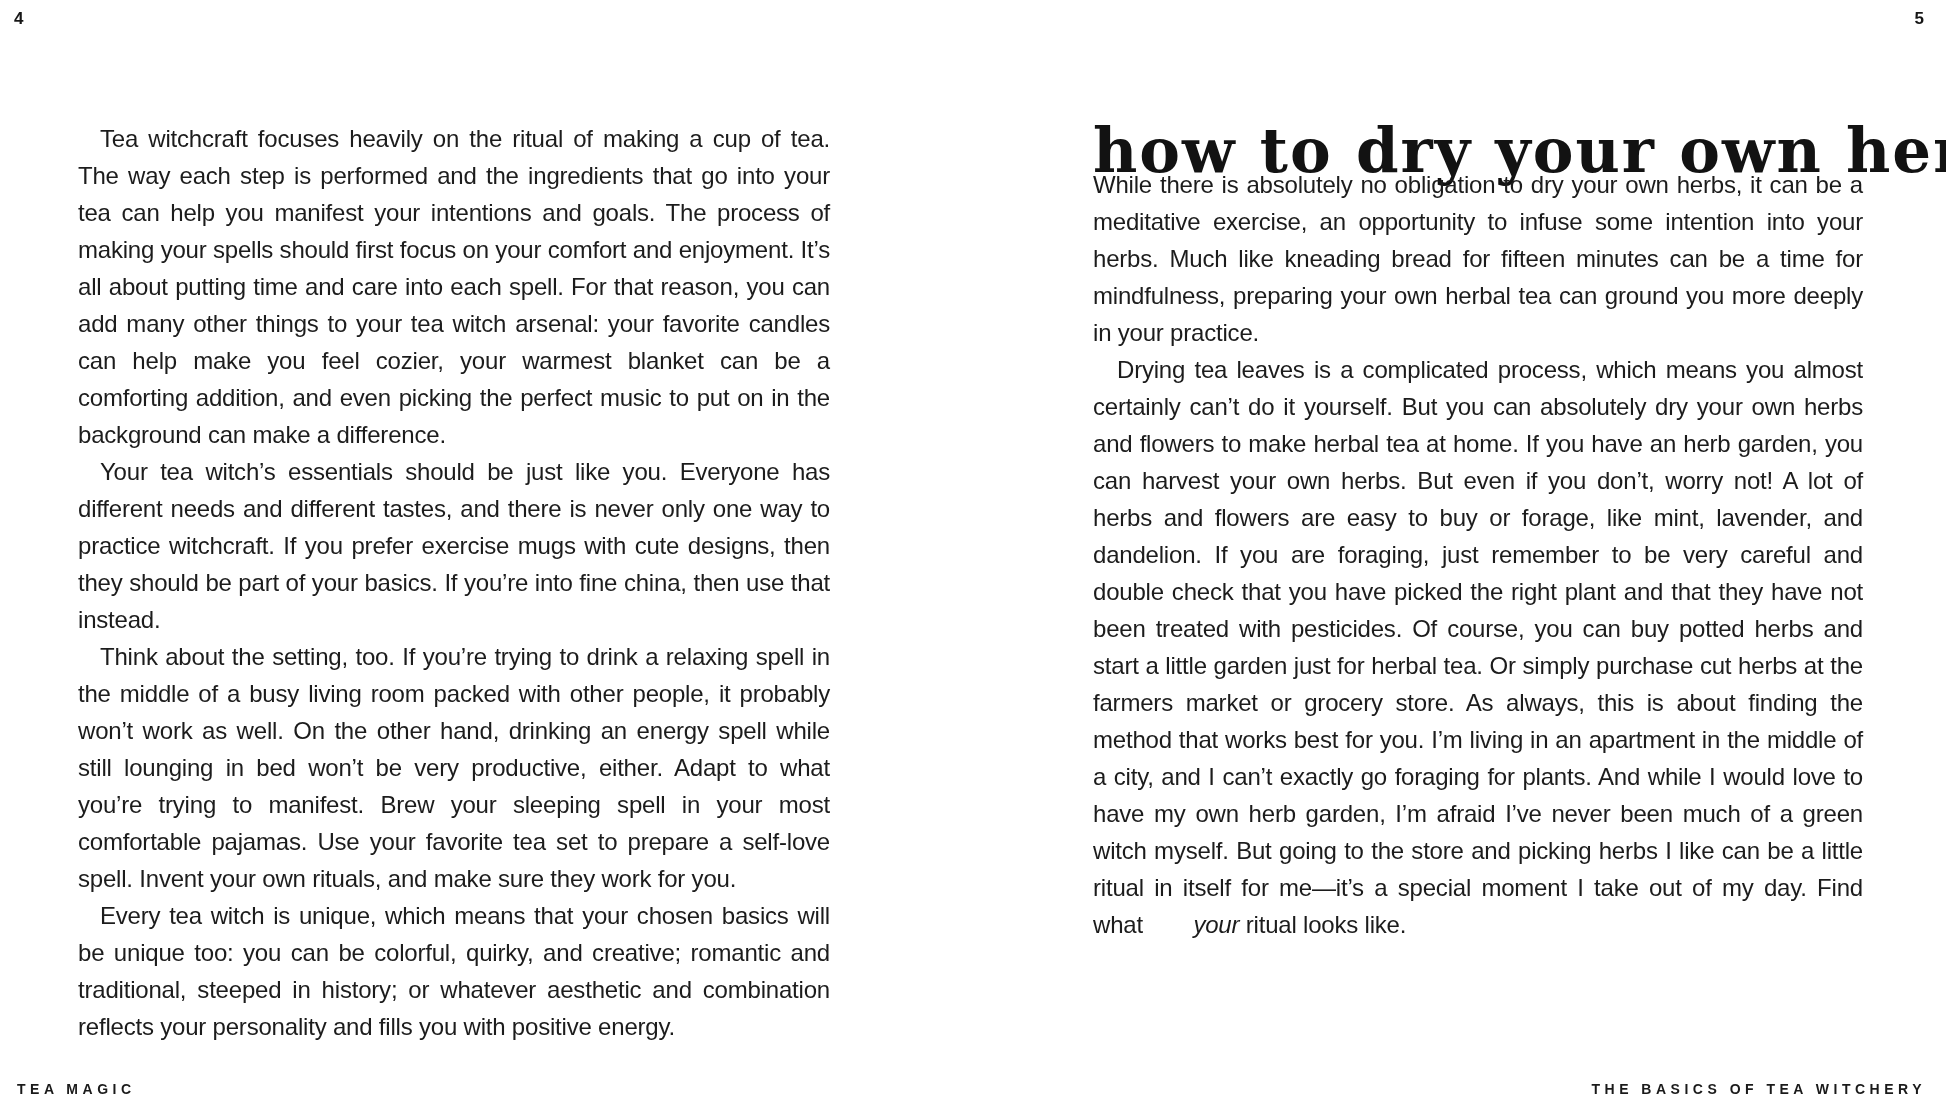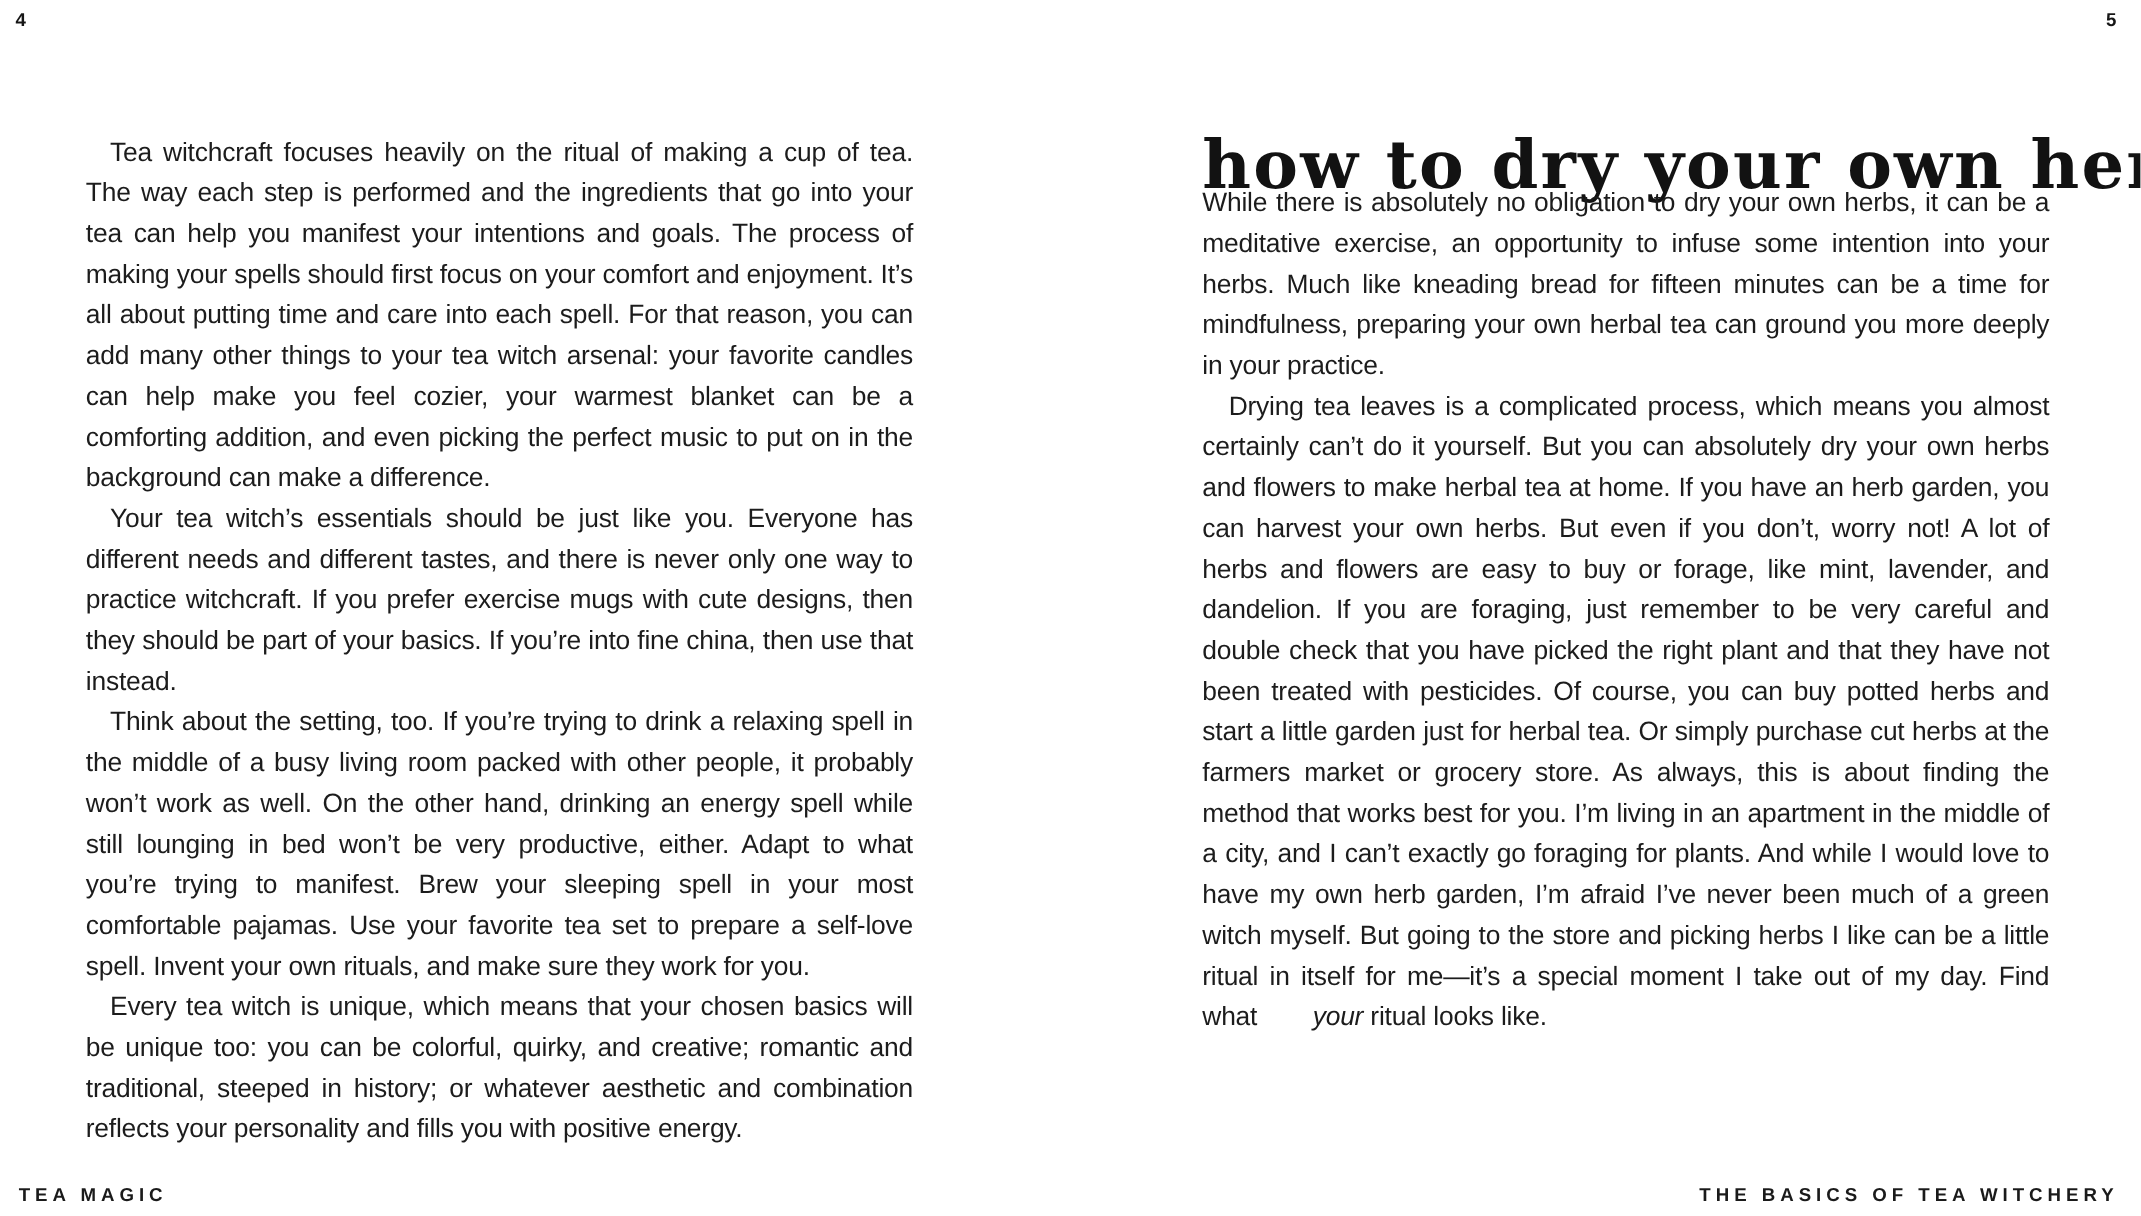--- a/index.html
+++ b/index.html
@@ -75,21 +75,21 @@
     font-size: 61px;
     line-height: 1.1;
     letter-spacing: 2px;
     color: #121212;
     white-space: nowrap;
   }
 
   .running-footer {
     position: absolute;
     bottom: 8px;
-    font-size: 17px;
+    font-size: 14px;
     font-weight: bold;
     letter-spacing: 4.5px;
     color: #1a1a1a;
     font-family: "Liberation Sans", sans-serif;
   }
   .footer-left  { left: 17px; }
   .footer-right { right: 20px; }
 </style>
 </head>
 <body>

